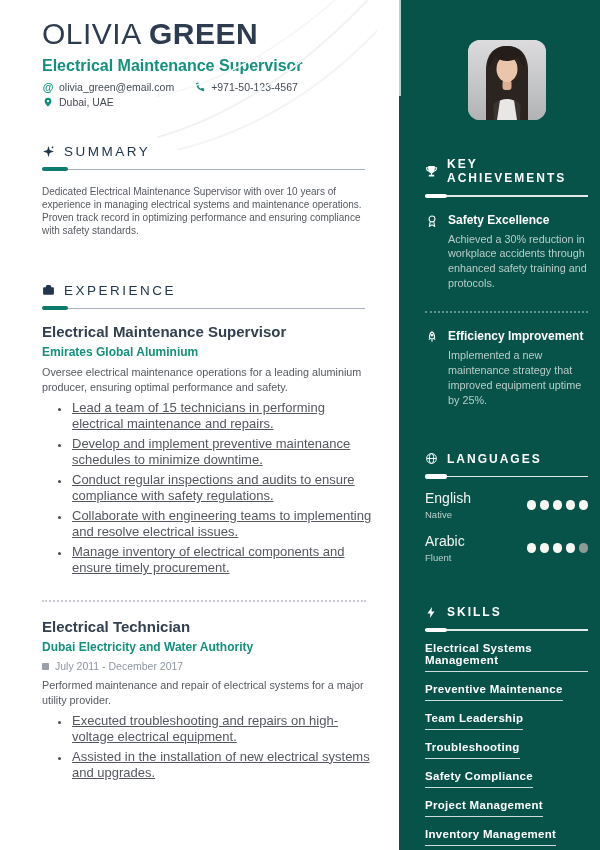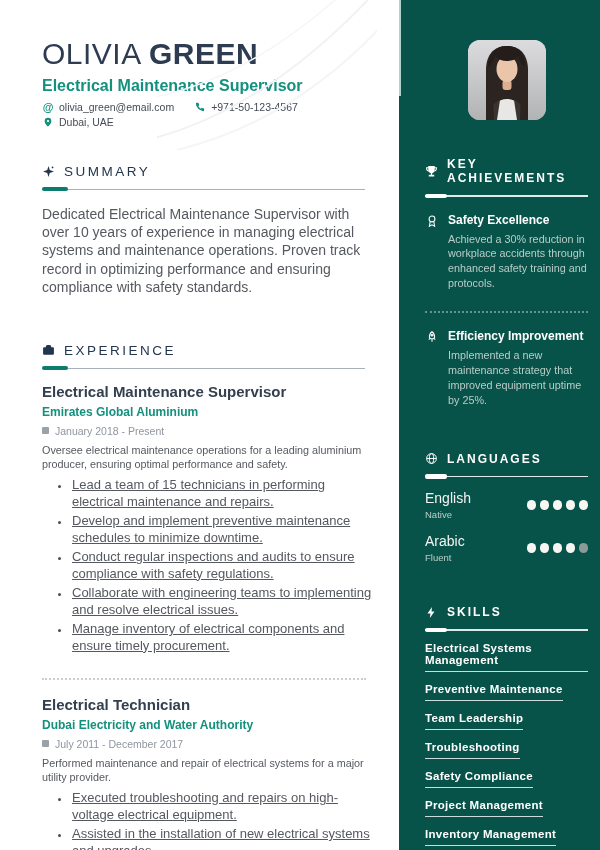--- a/index.html
+++ b/index.html
@@ -2,41 +2,41 @@
 <html><head>
 <meta charset="utf-8">
 <style>
   * { margin:0; padding:0; box-sizing:border-box; }
   html,body { width:600px; }
   body { font-family:"Liberation Sans", sans-serif; background:#fff; }
   .page { position:relative; width:600px; height:850px; overflow:hidden; background:#ffffff; }
 
   
   .left { position:absolute; left:0; top:0; width:377px; height:850px; background:#ffffff;
-          padding:38px 12px 0 42px; }
+          padding:18px 12px 0 42px; }
   .swirls { position:absolute; right:0; top:0; pointer-events:none; }
 
   .name { font-size:30px; color:#2e3c52; letter-spacing:.5px; font-weight:400; line-height:1.05; }
   .name b { font-weight:800; }
   .job-title { margin-top:7px; font-size:16px; font-weight:700; color:#13907e; }
   .contact { margin-top:6px; font-size:10.5px; color:#454b55; }
   .contact-row { display:flex; align-items:center; gap:20px; margin-top:3px; }
   .contact-item { display:flex; align-items:center; gap:5px; }
   .c-ic { color:#13907e; font-weight:700; font-size:11px; display:inline-flex; width:12px; justify-content:center; }
   .c-ic svg { width:10px; height:10px; }
 
   .section { margin-top:36px; }
   .sec-head { display:flex; align-items:center; gap:9px; }
   .sec-head .s-ic { display:inline-flex; color:#22364d; }
   .sec-head .s-ic svg { width:13px; height:13px; }
   .sec-title { font-size:13.5px; font-weight:400; letter-spacing:2.5px; color:#22364d; }
   .divider { position:relative; margin-top:10px; height:1px; background:#a9b0b9; }
   .divider::before { content:""; position:absolute; left:0; top:-2px; width:26px; height:4px; background:#0c7d6d; border-radius:2px; }
 
-  .para { margin-top:15px; font-size:14px; line-height:1.32; color:#55595f; width:324px; }
+  .para { margin-top:15px; font-size:10px; line-height:1.32; color:#55595f; width:324px; }
   .para + .para { margin-top:13px; }
 
   .exp-section { margin-top:46px; }
   .job { margin-top:14px; }
   .job-name { font-size:15px; font-weight:700; color:#33404f; }
   .company { margin-top:5px; font-size:12px; font-weight:700; color:#13907e; }
   .dates { margin-top:6px; display:flex; align-items:center; gap:6px; font-size:10.5px; color:#8f96a0; }
   .date-sq { width:7px; height:7px; background:#9aa1a9; border-radius:1px; display:inline-block; }
   .job-desc { margin-top:6px; font-size:10.8px; line-height:1.32; color:#55595f; width:324px; }
   .bullets { margin-top:6px; padding-left:28px; width:330px; }
@@ -144,24 +144,20 @@
               <path d="M10 4h4a1 1 0 0 1 1 1v1h-6V5a1 1 0 0 1 1-1zm-3 2V5a3 3 0 0 1 3-3h4a3 3 0 0 1 3 3v1h3a2 2 0 0 1 2 2v10a2 2 0 0 1-2 2H4a2 2 0 0 1-2-2V8a2 2 0 0 1 2-2h3z"></path>
             </svg>
         </span>
         <span class="sec-title">EXPERIENCE</span>
       </div>
       <div class="divider"></div>
 
       <div class="job">
         <div class="job-name">Electrical Maintenance Supervisor</div>
         <div class="company">Emirates Global Aluminium</div>
-        <div class="dates">
-          <span class="date-sq"></span>
-          <span>January 2018 - Present</span>
-        </div>
         <div class="job-desc">Oversee electrical maintenance operations for a leading aluminium producer, ensuring optimal performance and safety.</div>
         <ul class="bullets">
           <li>Lead a team of 15 technicians in performing electrical maintenance and repairs.</li>
           <li>Develop and implement preventive maintenance schedules to minimize downtime.</li>
           <li>Conduct regular inspections and audits to ensure compliance with safety regulations.</li>
           <li>Collaborate with engineering teams to implementing and resolve electrical issues.</li>
           <li>Manage inventory of electrical components and ensure timely procurement.</li>
         </ul>
       </div>
 

